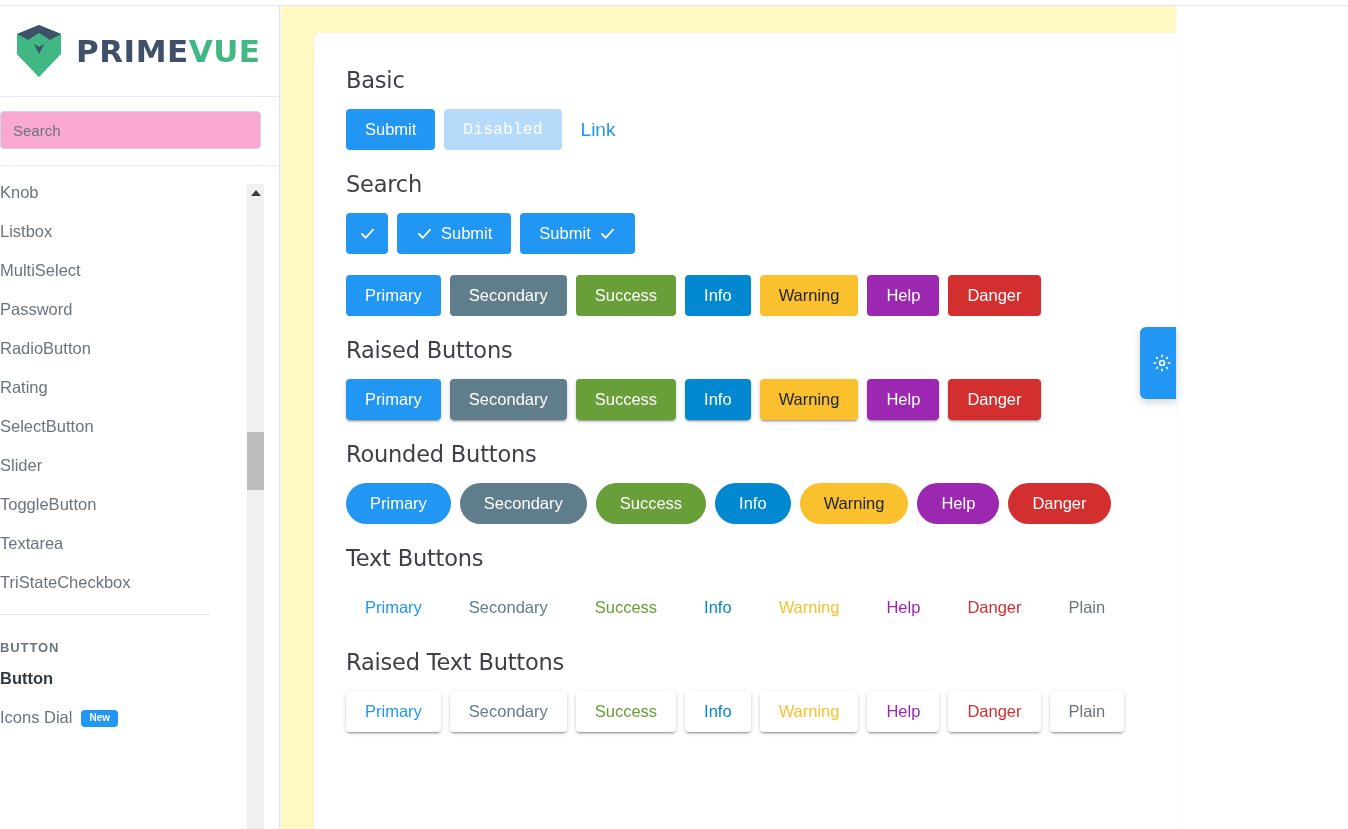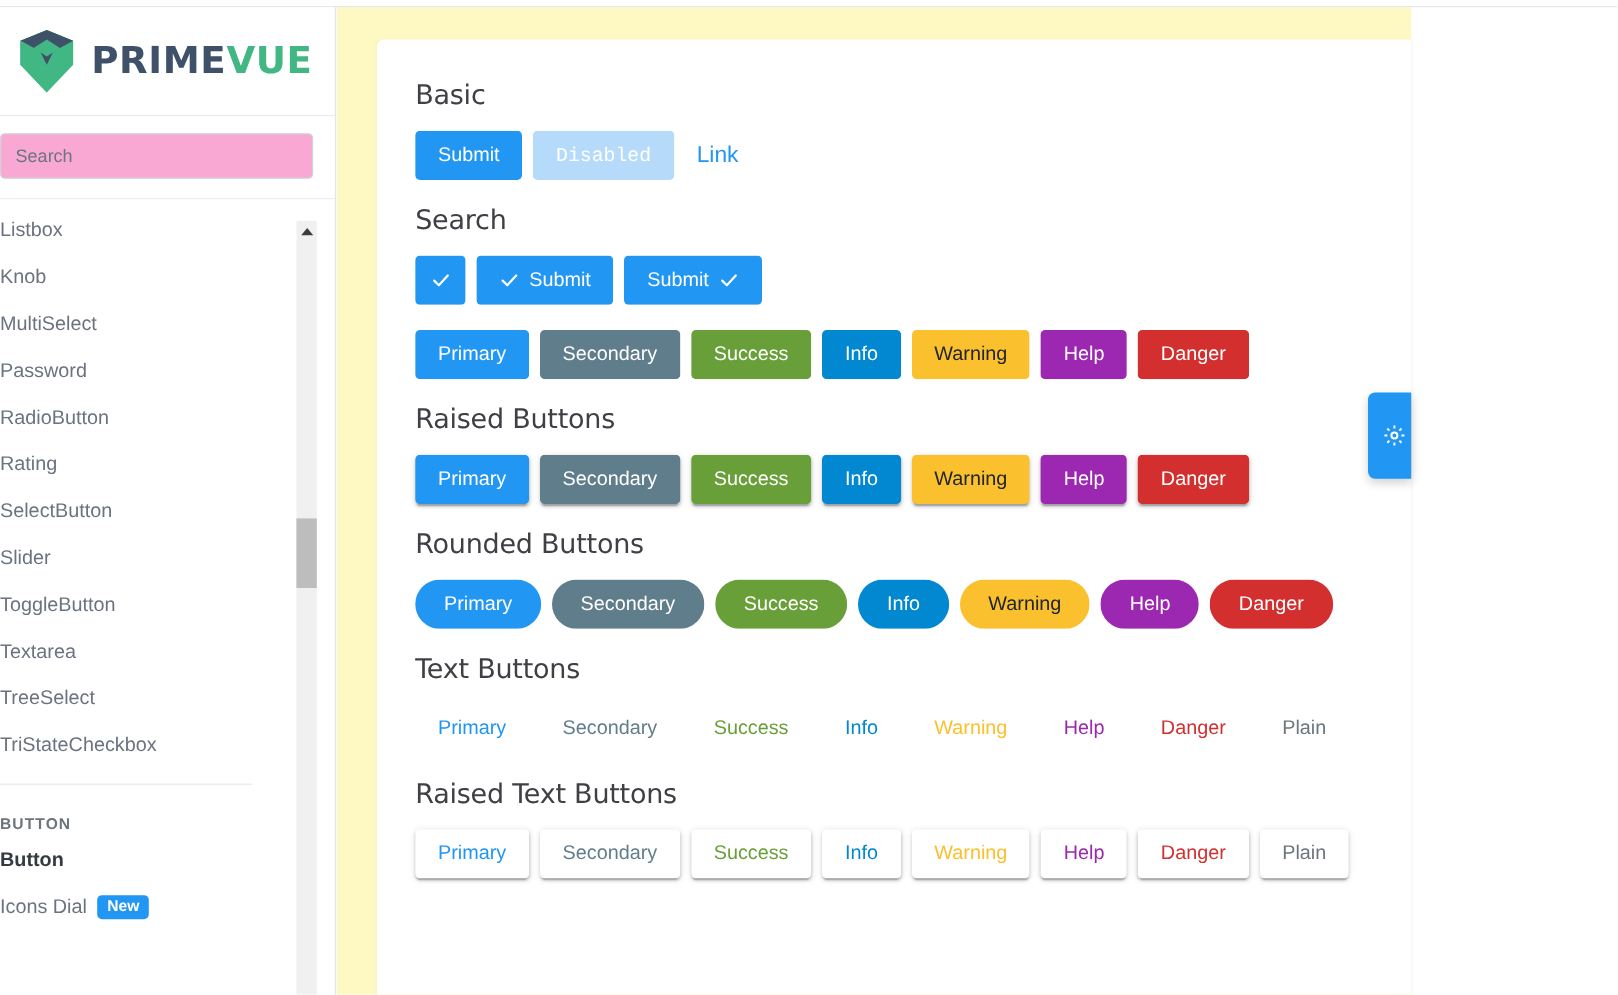--- a/index.html
+++ b/index.html
@@ -110,21 +110,21 @@
     letter-spacing: 0.9px;
     color: #6c757d;
     font-weight: 600;
     height: 22px;
     line-height: 22px;
   }
   .badge-new {
     display: inline-block;
     background: #2196f3;
     color: #fff;
-    font-size: 13px;
+    font-size: 10px;
     font-weight: 700;
     border-radius: 4px;
     padding: 2px 8px 3px;
     margin-left: 9px;
     vertical-align: 2px;
     line-height: 1.15;
   }
 
   
   .sb-track {
@@ -267,31 +267,30 @@
     </div>
 
     <div class="search-wrap">
       <input class="search-input" type="text" placeholder="Search" style="">
     </div>
 
     <div class="menu-scroll">
       <div class="menu-inner">
         <div id="menu-items">
             <div class="menu-item"></div>
+            <div class="menu-item"><span>Knob</span></div>
             <div class="menu-item"><span>Listbox</span></div>
-            <div class="menu-item"><span>Knob</span></div>
             <div class="menu-item"><span>MultiSelect</span></div>
             <div class="menu-item"><span>Password</span></div>
             <div class="menu-item"><span>RadioButton</span></div>
             <div class="menu-item"><span>Rating</span></div>
             <div class="menu-item"><span>SelectButton</span></div>
             <div class="menu-item"><span>Slider</span></div>
             <div class="menu-item"><span>ToggleButton</span></div>
             <div class="menu-item"><span>Textarea</span></div>
-            <div class="menu-item"><span>TreeSelect</span></div>
             <div class="menu-item"><span>TriStateCheckbox</span></div>
           </div>
         <div class="menu-sep"></div>
         <div class="menu-group-title">BUTTON</div>
         <div id="menu-group-items">
             <div class="menu-item active"><span>Button</span></div>
             <div class="menu-item"><span>Icons Dial</span><span class="badge-new">New</span></div>
           </div>
       </div>
     </div>

